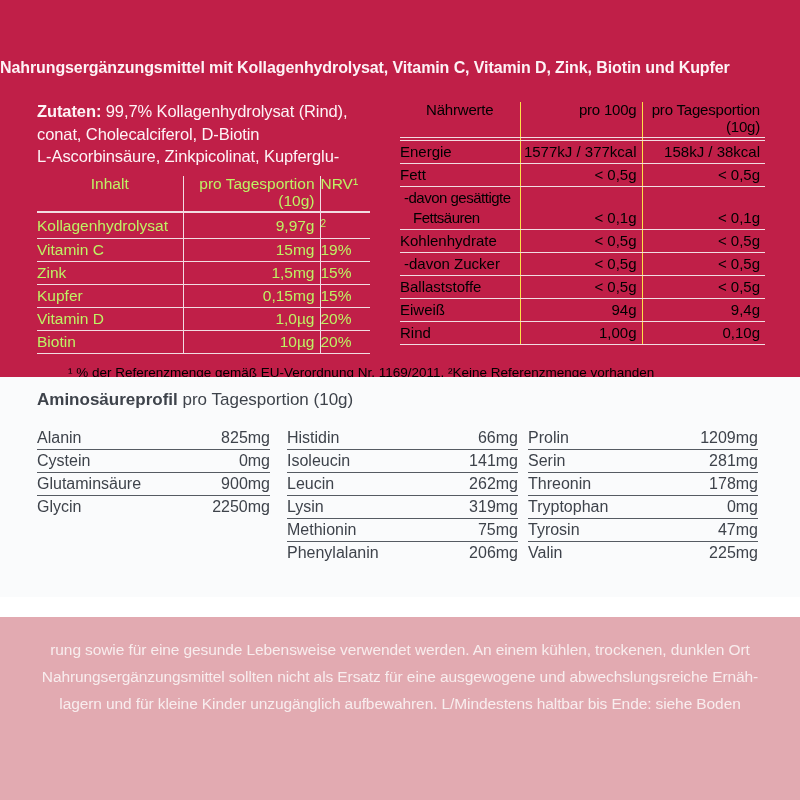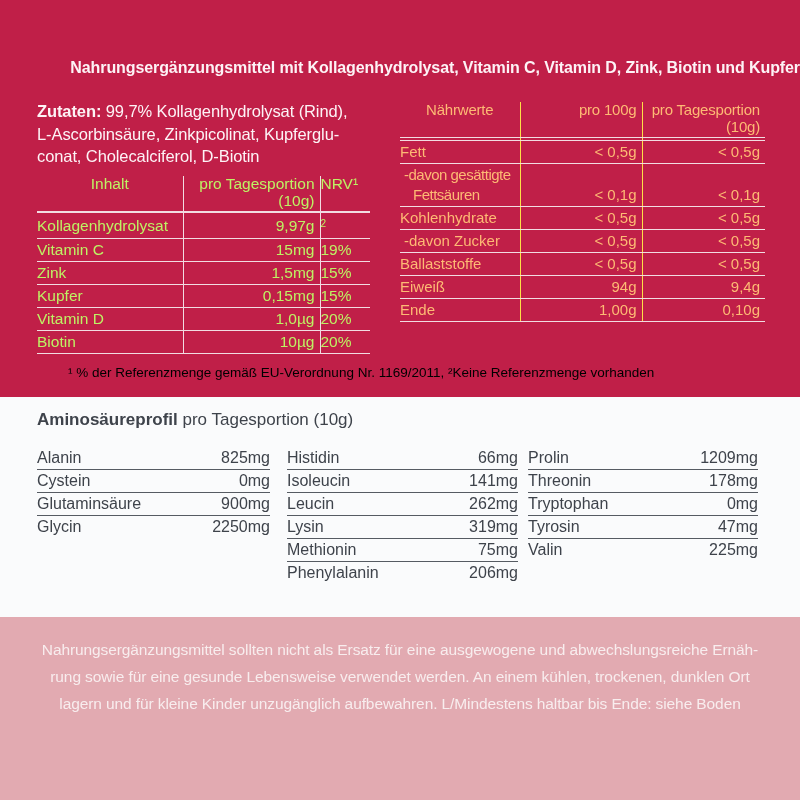--- a/index.html
+++ b/index.html
@@ -11,21 +11,21 @@
   }
   .page { position: relative; width: 800px; height: 800px; }
 
   
   .sec-top {
     position: absolute; left: 0; top: 0; width: 800px; height: 397px;
     background: #c01f48; color: #fdf3f6;
   }
   .product-title {
     position: absolute; top: 59px; left: 0; width: 800px;
-    text-align: right; font-size: 16px; font-weight: bold;
+    text-align: left; font-size: 16px; font-weight: bold;
     letter-spacing: -0.1px; white-space: nowrap;
   }
   .zutaten {
     position: absolute; left: 37px; top: 100px; width: 350px;
     font-size: 16.5px; line-height: 22.5px; letter-spacing: -0.1px;
   }
   .zutaten div { white-space: nowrap; }
   .zutaten b { font-weight: bold; }
 
   table { border-collapse: collapse; table-layout: fixed; }
@@ -37,39 +37,39 @@
   }
   .ctable th { vertical-align: top; line-height: 16.5px; border-bottom: 2px solid #f2dce2; padding-bottom: 2px; }
   .ctable td { line-height: 19px; padding: 1px 0 2px 0; border-bottom: 1px solid #f2dce2; }
   .ctable .c2, .ctable .c3 { border-left: 1px solid #f2dce2; }
   .ctable .r  { text-align: right; padding-right: 5px; }
   .ctable .r3 { text-align: left; padding-right: 3px; }
   .sup { font-size: 10px; vertical-align: 5px; }
 
   .ntable {
     position: absolute; left: 400px; top: 102px; width: 365px;
-    font-size: 15px; color: #fdba74;
+    font-size: 15px; color: #000000;
   }
   .ntable th { vertical-align: top; line-height: 16.5px; border-bottom: 1px solid #f2dce2; padding-bottom: 2px; letter-spacing: -0.2px; }
   .ntable td { line-height: 20px; padding: 1px 0 1px 0; border-bottom: 1px solid #f2dce2; }
   .ntable .sp td { border-bottom: 1px solid #f2dce2; height: 2px; line-height: 2px; padding: 0; }
   .ntable .c2, .ntable .c3 { border-left: 1px solid #fde047; }
   .ntable .r  { text-align: right; padding-right: 5px; }
   .ntable .ind { padding-left: 4px; }
   .ntable .narrow { letter-spacing: -0.5px; }
   .ntable .lab2 { padding-left: 9px; }
 
   .footnote {
     position: absolute; left: 33px; top: 365px;
     font-size: 13.5px; color: #000000; white-space: nowrap; margin-left: 35px;
   }
 
   
   .sec-mid {
-    position: absolute; left: 0; top: 397px; width: 800px; height: 220px;
+    position: absolute; left: 0; top: 377px; width: 800px; height: 220px;
     background: #fafbfc; color: #3e434b;
   }
   .amino-title { position: absolute; left: 37px; top: 13px; font-size: 17px; white-space: nowrap; }
   .amino-title b { font-weight: bold; }
   .acol { position: absolute; top: 50px; font-size: 16px; }
   .acol-1 { left: 37px;  width: 233px; }
   .acol-2 { left: 287px; width: 231px; }
   .acol-3 { left: 528px; width: 230px; }
   .arow {
     display: flex; justify-content: space-between;
@@ -94,22 +94,22 @@
 <body>
 
 <div class="page">
 
   <div class="sec-top">
 
     <div class="product-title">Nahrungsergänzungsmittel mit Kollagenhydrolysat, Vitamin C, Vitamin D, Zink, Biotin und Kupfer</div>
 
     <div class="zutaten">
       <div><b>Zutaten:</b> <span>99,7% Kollagenhydrolysat (Rind),</span></div>
+      <div>conat, Cholecalciferol, D-Biotin</div>
       <div>L-Ascorbinsäure, Zinkpicolinat, Kupferglu-</div>
-      <div>conat, Cholecalciferol, D-Biotin</div>
     </div>
 
     <table class="ctable">
       <colgroup>
           <col style="width:146px">
           <col style="width:137px">
           <col style="width:50px">
         </colgroup>
       <thead>
         <tr>
@@ -171,20 +171,25 @@
           </th>
         </tr>
       </thead>
       <tbody>
         <tr class="sp">
             <td></td>
             <td class="c2"></td>
             <td class="c3"></td>
           </tr>
         <tr>
+          <td>Energie</td>
+          <td class="c2 r">1577kJ / 377kcal</td>
+          <td class="c3 r">158kJ / 38kcal</td>
+        </tr>
+        <tr>
           <td>Fett</td>
           <td class="c2 r">&lt; 0,5g</td>
           <td class="c3 r">&lt; 0,5g</td>
         </tr>
         <tr>
           <td class="ind narrow">
             <div>-davon gesättigte</div>
             <div class="lab2">Fettsäuren</div>
           </td>
           <td class="c2 r" style="vertical-align:bottom">&lt; 0,1g</td>
@@ -204,21 +209,21 @@
           <td>Ballaststoffe</td>
           <td class="c2 r">&lt; 0,5g</td>
           <td class="c3 r">&lt; 0,5g</td>
         </tr>
         <tr>
           <td>Eiweiß</td>
           <td class="c2 r">94g</td>
           <td class="c3 r">9,4g</td>
         </tr>
         <tr>
-          <td>Ende</td>
+          <td>Rind</td>
           <td class="c2 r">1,00g</td>
           <td class="c3 r">0,10g</td>
         </tr>
       </tbody>
     </table>
 
     <div class="footnote">¹ % der Referenzmenge gemäß EU-Verordnung Nr. 1169/2011, ²Keine Referenzmenge vorhanden</div>
   </div>
 
   <div class="sec-mid">
@@ -271,39 +276,43 @@
           <span>206mg</span>
         </div>
     </div>
 
     <div class="acol acol-3">
       <div class="arow">
           <span>Prolin</span>
           <span>1209mg</span>
         </div>
       <div class="arow">
+          <span>Serin</span>
+          <span>281mg</span>
+        </div>
+      <div class="arow">
           <span>Threonin</span>
           <span>178mg</span>
         </div>
       <div class="arow">
           <span>Tryptophan</span>
           <span>0mg</span>
         </div>
       <div class="arow">
           <span>Tyrosin</span>
           <span>47mg</span>
         </div>
       <div class="arow">
           <span>Valin</span>
           <span>225mg</span>
         </div>
     </div>
   </div>
 
   <div class="sec-bottom">
     <div class="notice">
+      <div>rung sowie für eine gesunde Lebensweise verwendet werden. An einem kühlen, trockenen, dunklen Ort</div>
       <div>Nahrungsergänzungsmittel sollten nicht als Ersatz für eine ausgewogene und abwechslungsreiche Ernäh-</div>
-      <div>rung sowie für eine gesunde Lebensweise verwendet werden. An einem kühlen, trockenen, dunklen Ort</div>
       <div>lagern und für kleine Kinder unzugänglich aufbewahren.  L/Mindestens haltbar bis Ende: siehe Boden</div>
     </div>
   </div>
 
 </div>
 
 </body></html>

